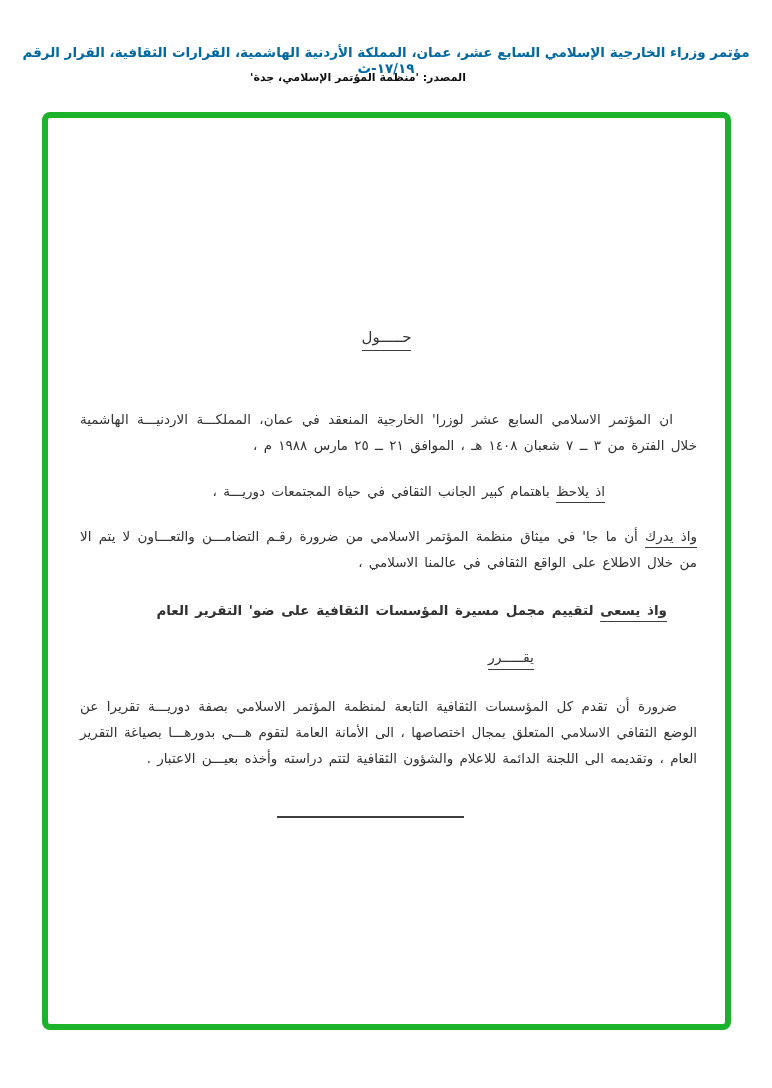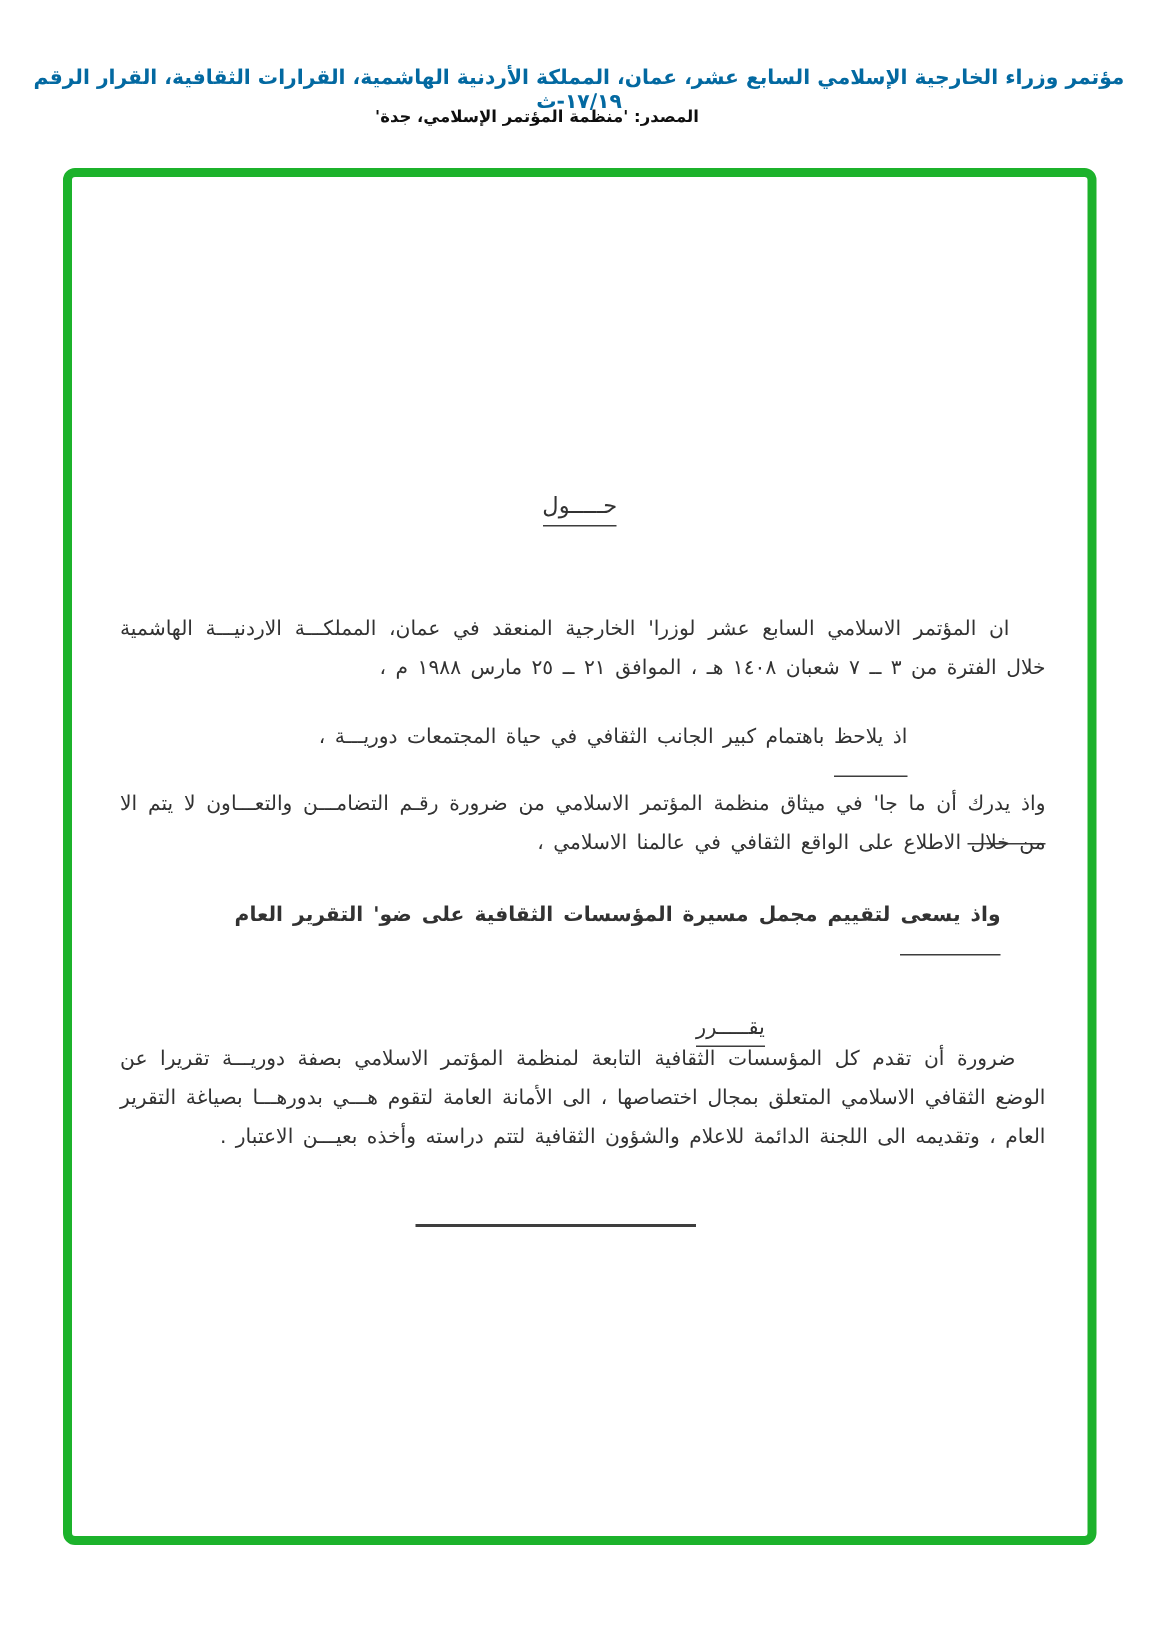--- a/index.html
+++ b/index.html
@@ -36,30 +36,29 @@
   }
   .h-number { top: 182px; font-size: 15px; word-spacing: 4px; }
   .h-about  { top: 210px; font-size: 15px; }
   .h-subject{ top: 238px; font-size: 13.5px; word-spacing: 3px; }
   p.para {
     position: absolute; right: 28px; width: 617px; margin: 0;
     box-sizing: border-box;
     font-size: 13.5px; line-height: 26px;
     text-align: justify; word-spacing: 2px;
   }
-  .lead { border-bottom: 1.5px solid #3d3d3d; padding-bottom: 18px; }
+  .lead { border-bottom: 1.5px solid #3d3d3d; padding-bottom: 3px; }
   .p1 { top: 288px; text-indent: 24px; }
   .p2 { top: 360px; padding-right: 92px; }
   .p3 { top: 405px; }
   .p4 { top: 479px; padding-right: 30px; font-weight: bold; }
   .decides {
-    position: absolute; top: 531px; left: 439px;
+    position: absolute; top: 531px; left: 463px;
     transform: translateX(-50%);
     font-size: 14px;
-    margin-top: 28px;
   }
   .operative { top: 575px; text-indent: 20px; }
   .separator {
     position: absolute; top: 698px; left: 229px;
     width: 187px; height: 2px; background: #3e3e3e;
   }
 </style>
 </head>
 <body>
 

